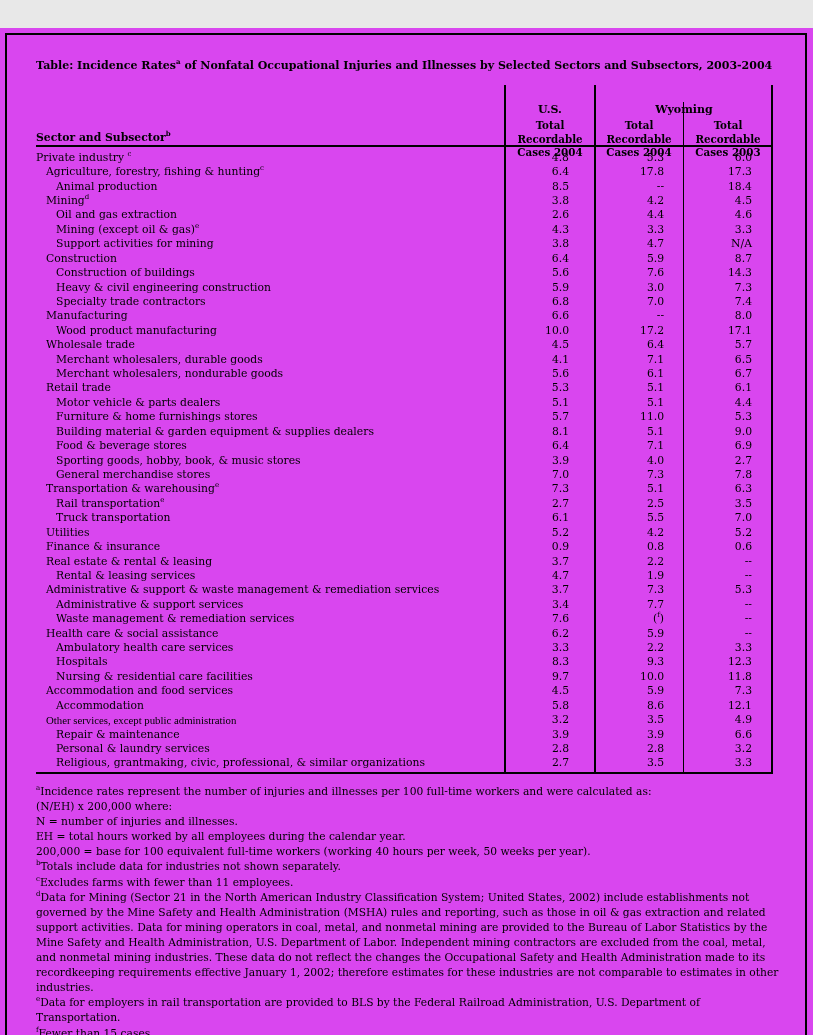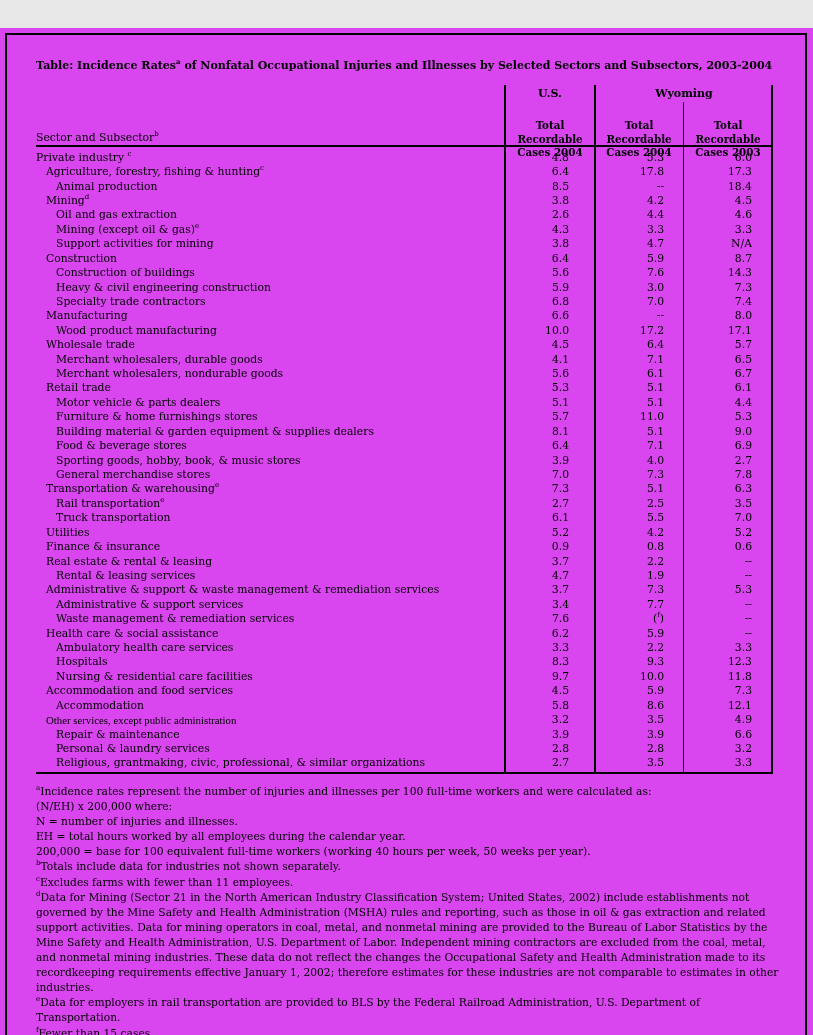--- a/index.html
+++ b/index.html
@@ -10,29 +10,29 @@
   sup{font-size:7px;vertical-align:super;line-height:0;}
   .tablewrap{position:absolute;left:36px;top:57px;width:737px;height:689px;font-size:10.8px;}
   .vl{position:absolute;background:#000;top:0;bottom:2px;}
   .vl1{left:468px;width:2px;}
   .vl2{left:558px;width:2px;}
   .vl3{left:647px;width:1px;top:17px;}
   .vl4{left:735px;width:2px;}
   .hrule{position:absolute;left:0;width:737px;height:2px;background:#000;}
   .header-rule{top:60px;}
   .bottom-rule{bottom:0;}
-  .group{position:absolute;top:2px;text-align:center;font-weight:bold;font-size:11px;}
+  .group{position:absolute;top:18px;text-align:center;font-weight:bold;font-size:11px;}
   .group-us{left:469px;width:90px;}
   .group-wy{left:559px;width:178px;}
   .colhead{position:absolute;top:34px;text-align:center;font-weight:bold;font-size:10.3px;
            line-height:13.5px;white-space:pre-line;}
   .ch1{left:469px;width:90px;}
   .ch2{left:559px;width:88px;}
   .ch3{left:647px;width:90px;}
-  .sector-head{position:absolute;left:0;top:46px;font-weight:normal;font-size:10.8px;}
+  .sector-head{position:absolute;left:0;top:46px;font-weight:bold;font-size:10.8px;}
   .tbody{position:absolute;left:0;right:0;top:62px;bottom:2px;display:flex;
          flex-direction:column;justify-content:space-between;padding:3px 0 2px 0;}
   .trow{display:flex;flex:1;align-items:center;}
   .c0{width:469px;box-sizing:border-box;white-space:nowrap;overflow:hidden;}
   .cv{box-sizing:border-box;text-align:right;white-space:nowrap;}
   .c1{width:110px;padding-right:30px;}
   .c2{width:88px;padding-right:21px;}
   .c3{width:90px;padding-right:21px;}
   .footnotes{position:absolute;left:36px;top:756px;width:747px;font-size:10.7px;line-height:15.1px;}
   .fnote{min-height:15px;}

